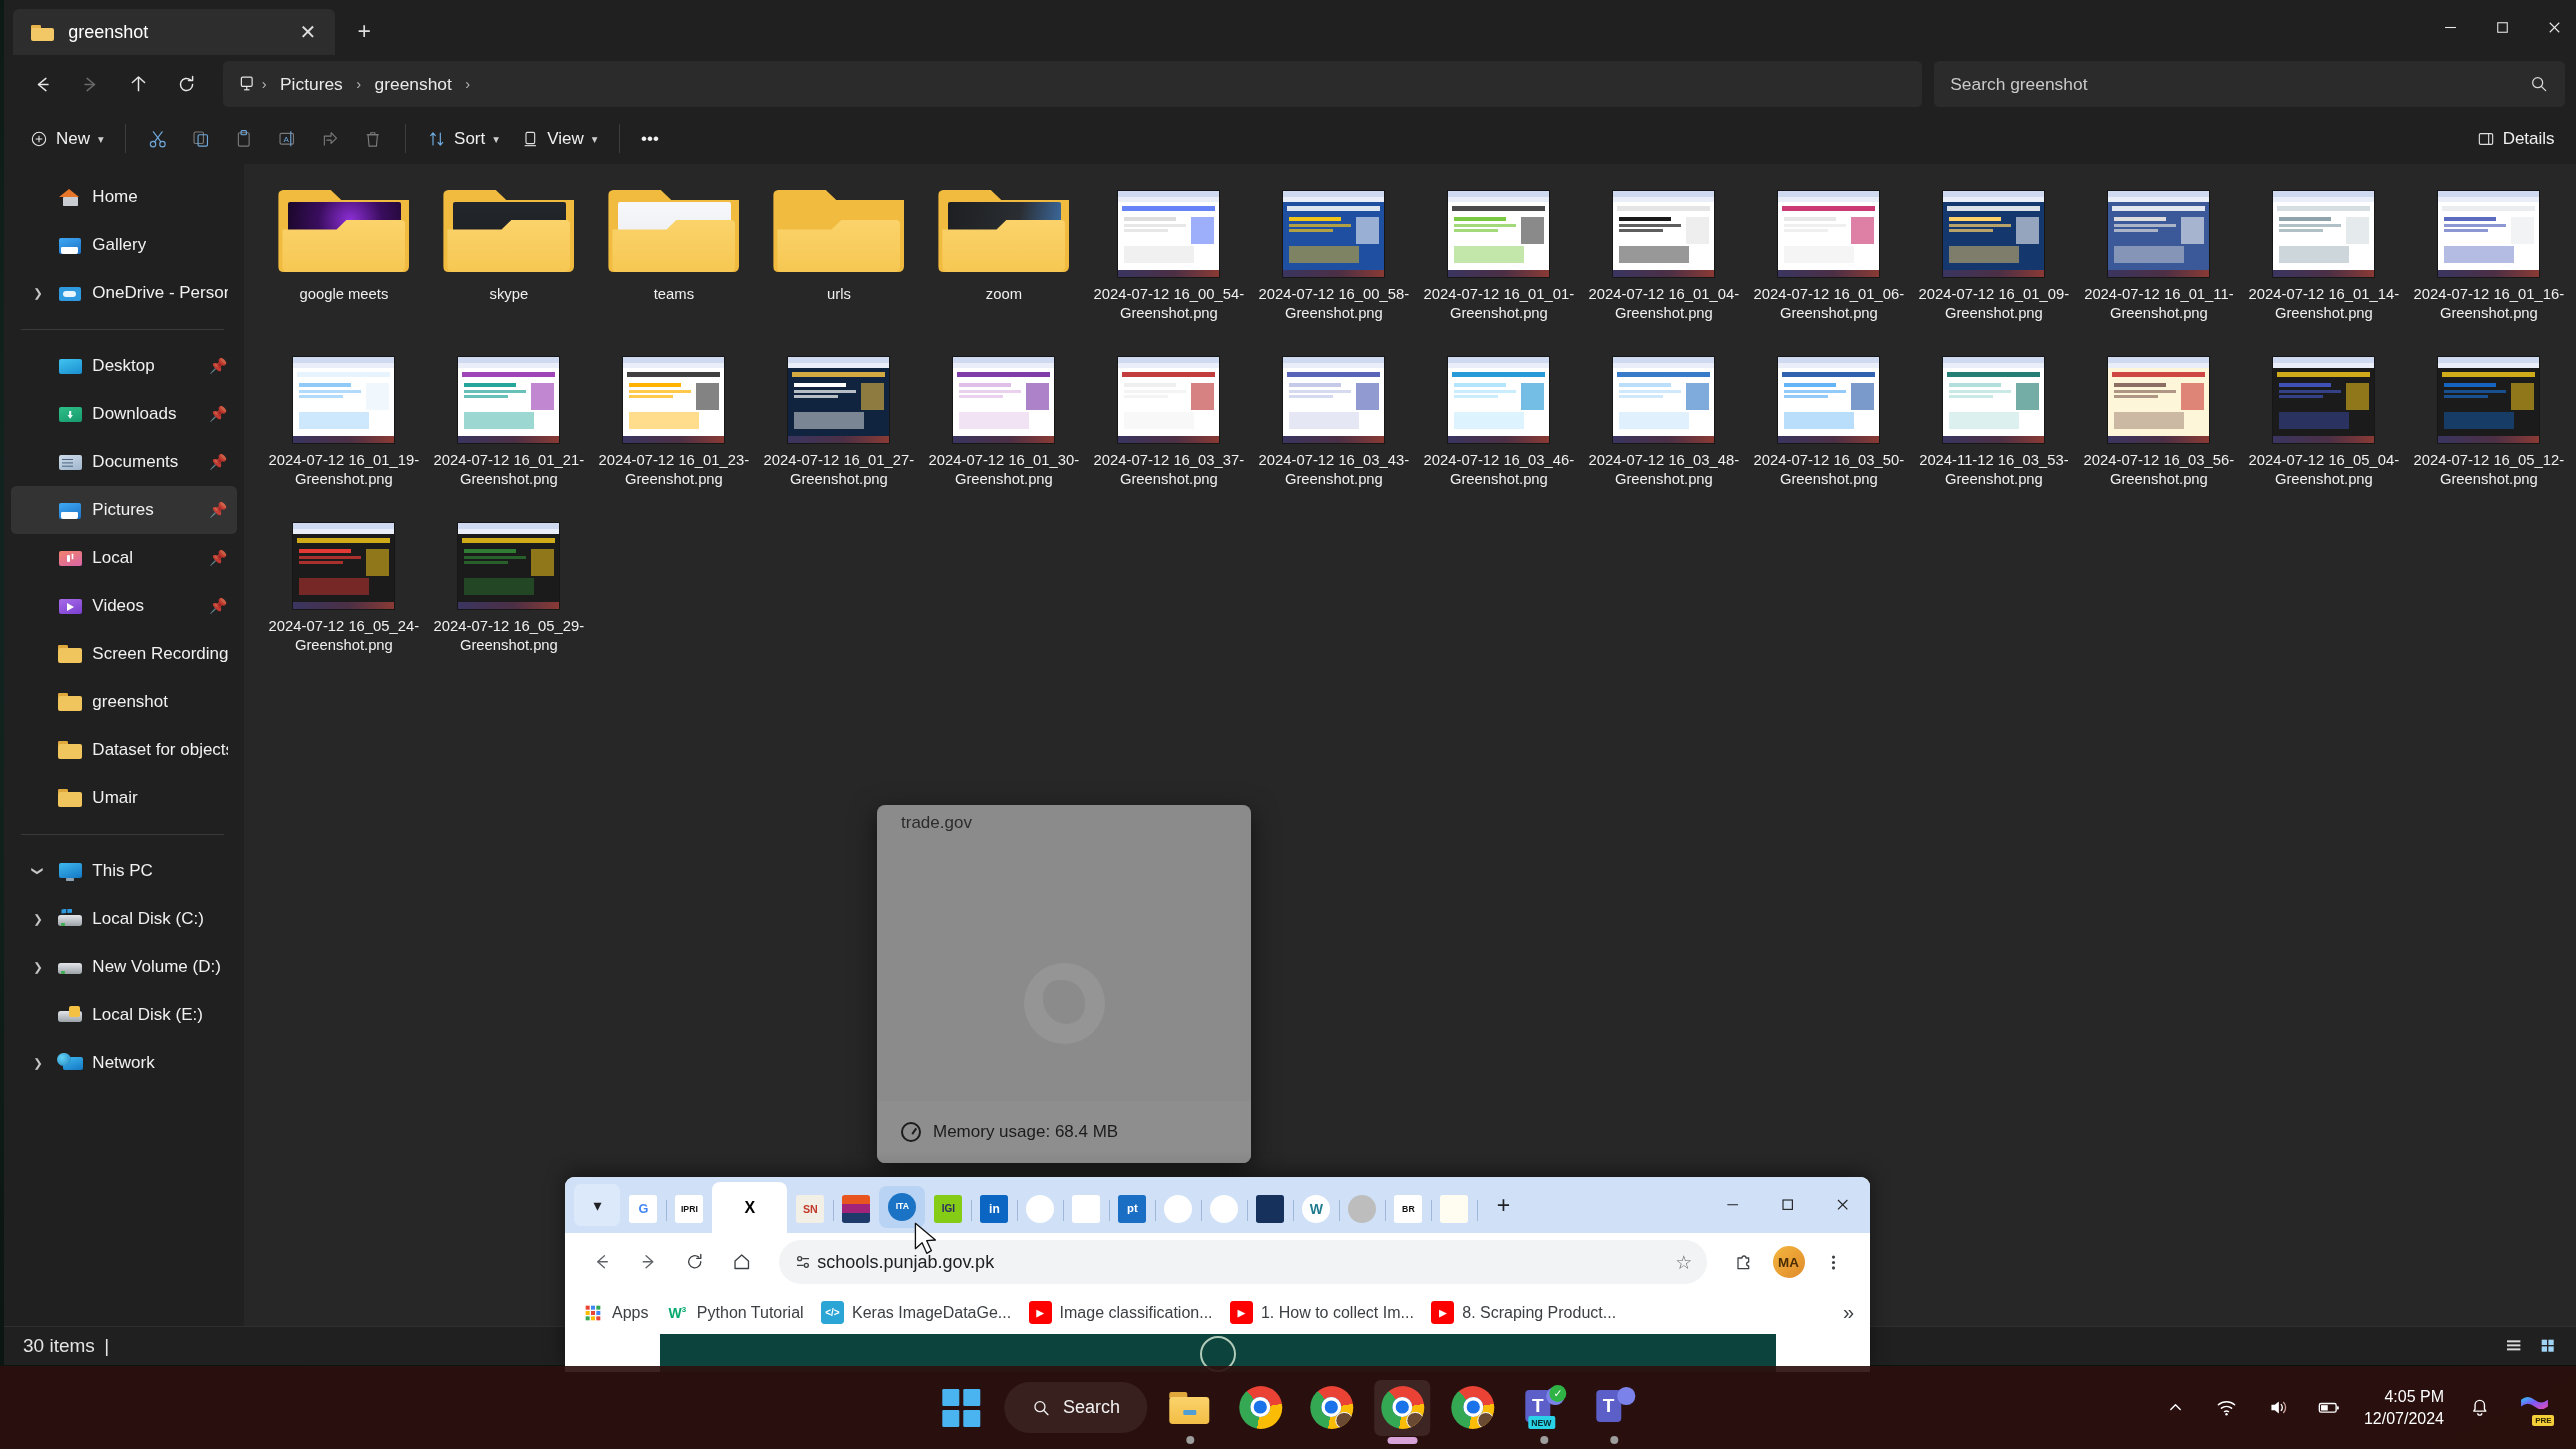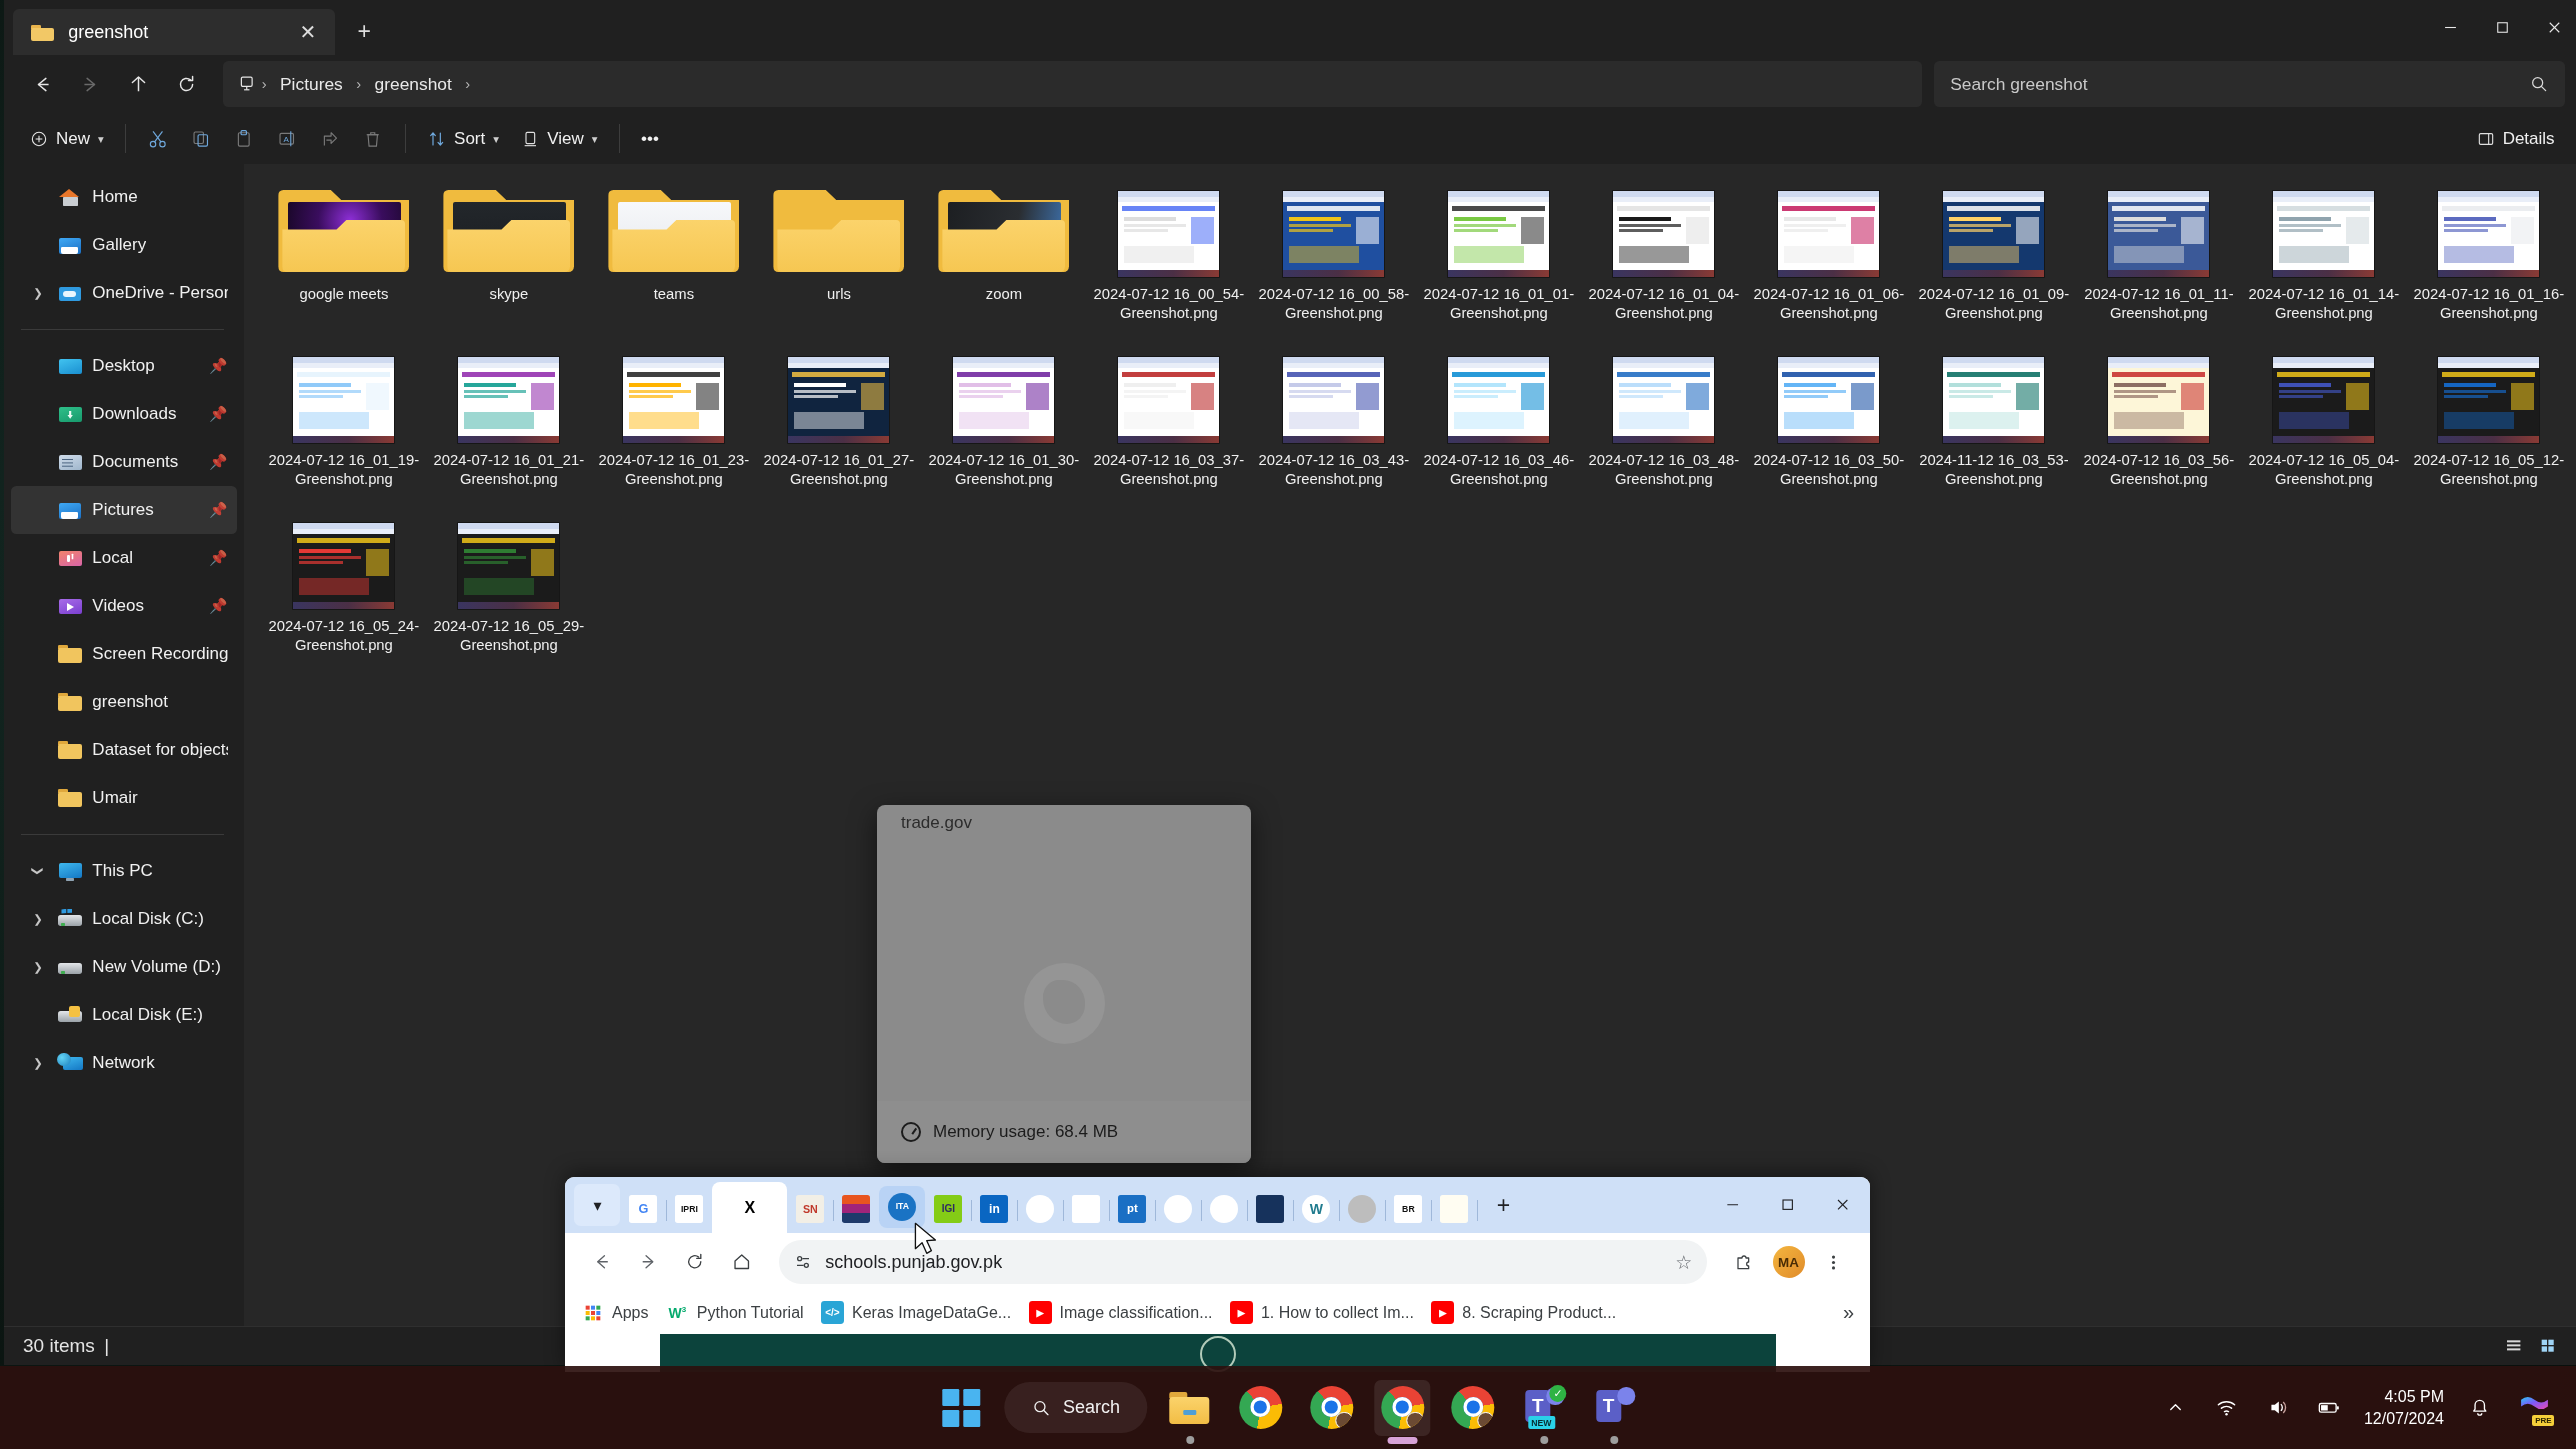--- a/index.html
+++ b/index.html
@@ -385,21 +385,21 @@
 
   .ch-toolbar{
     height:58px; background:#fff; display:flex; align-items:center; padding:0 14.8px; gap:2.7px;
   }
   .ch-nav{
     width:44px; height:44px; border-radius:50%; display:flex; align-items:center; justify-content:center;
     color:#5f6368;
   }
   .ch-omnibox{
     flex:1; height:44px; margin:0 12px; background:#f1f3f4; border-radius:22px;
-    display:flex; align-items:center; padding:0 14.8px; gap:12px; min-width:0;
+    display:flex; align-items:center; padding:0 14.8px; gap:4px; min-width:0;
   }
   .ch-omnibox .url{ font-size:18px; color:#202124; white-space:nowrap; overflow:hidden; }
   .ch-omnibox .star{ margin-left:auto; color:#5f6368; font-size:19px; }
   .ch-right{ display:flex; align-items:center; gap:6.7px; }
   .ch-avatar{
     width:32px; height:32px; border-radius:50%;
     background:linear-gradient(135deg,#f4b63f,#e08b2a);
     color:#4a2c05; font-size:13.4px; font-weight:700;
     display:flex; align-items:center; justify-content:center;
   }

